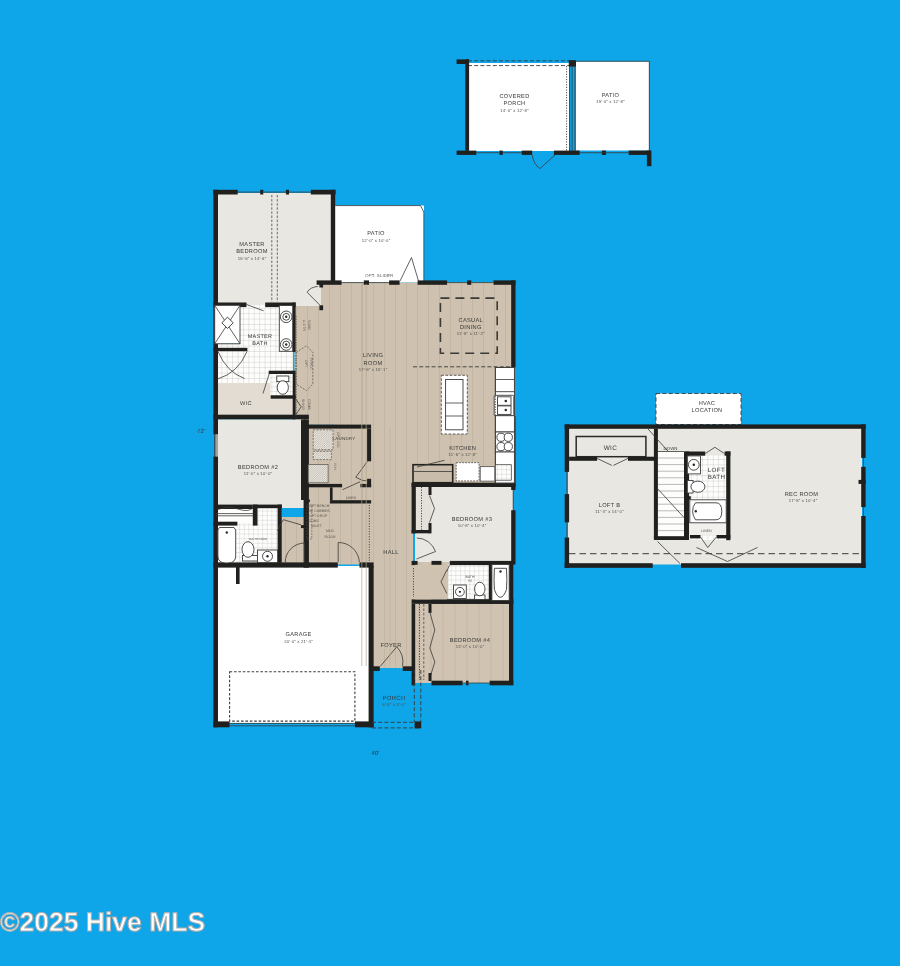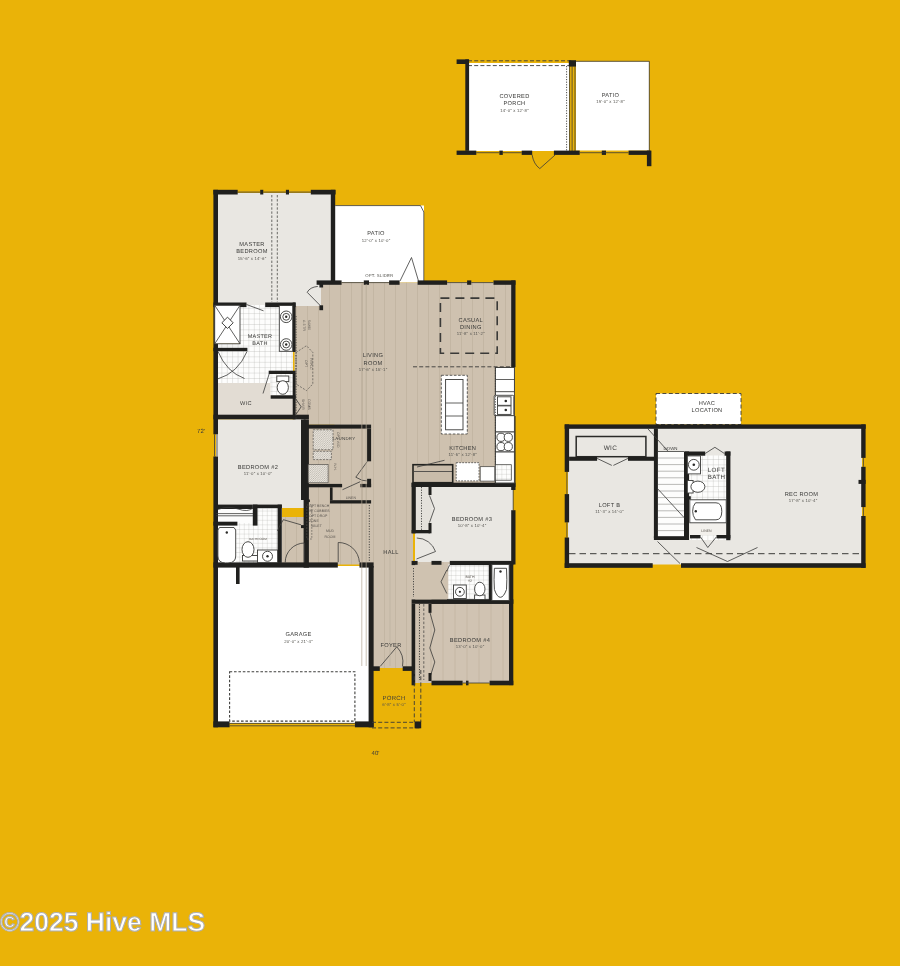--- a/index.html
+++ b/index.html
@@ -1,16 +1,16 @@
 <!DOCTYPE html>
 <html><head>
 <meta charset="utf-8">
 <style>
   html,body{margin:0;padding:0;background:#ffffff;}
-  .page{width:900px;height:966px;position:relative;overflow:hidden;background:#eab308;}
+  .page{width:900px;height:966px;position:relative;overflow:hidden;background:#0ea5e9;}
   svg{position:absolute;top:0;left:0;}
   text{font-family:"Liberation Sans",sans-serif;fill:#3c3c3a;-webkit-font-smoothing:antialiased;text-rendering:geometricPrecision;}
   .rm{font-size:5.7px;letter-spacing:.3px;}
   .dm{font-size:4.3px;letter-spacing:.15px;fill:#55544f;}
   .tn{font-size:3.5px;fill:#5b5650;}
   .w{fill:#20201e;}
   .tl{stroke:#3a3a38;stroke-width:0.8;fill:none;}
   .tg{stroke:#82827e;stroke-width:0.55;fill:none;}
   .dsh{stroke:#3a3a38;stroke-width:0.9;fill:none;stroke-dasharray:4 2.2;}
   .dot{stroke:#3a3a38;stroke-width:0.9;fill:none;stroke-dasharray:1.2 1.4;}

